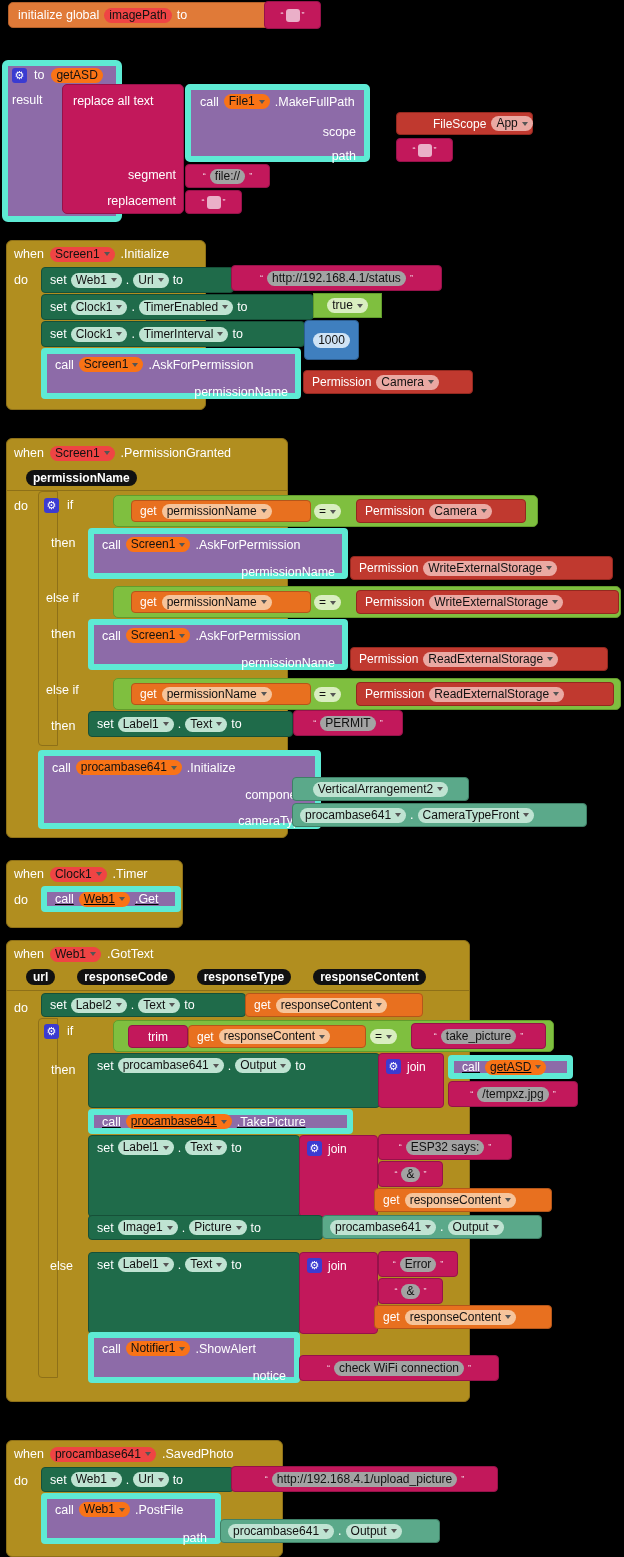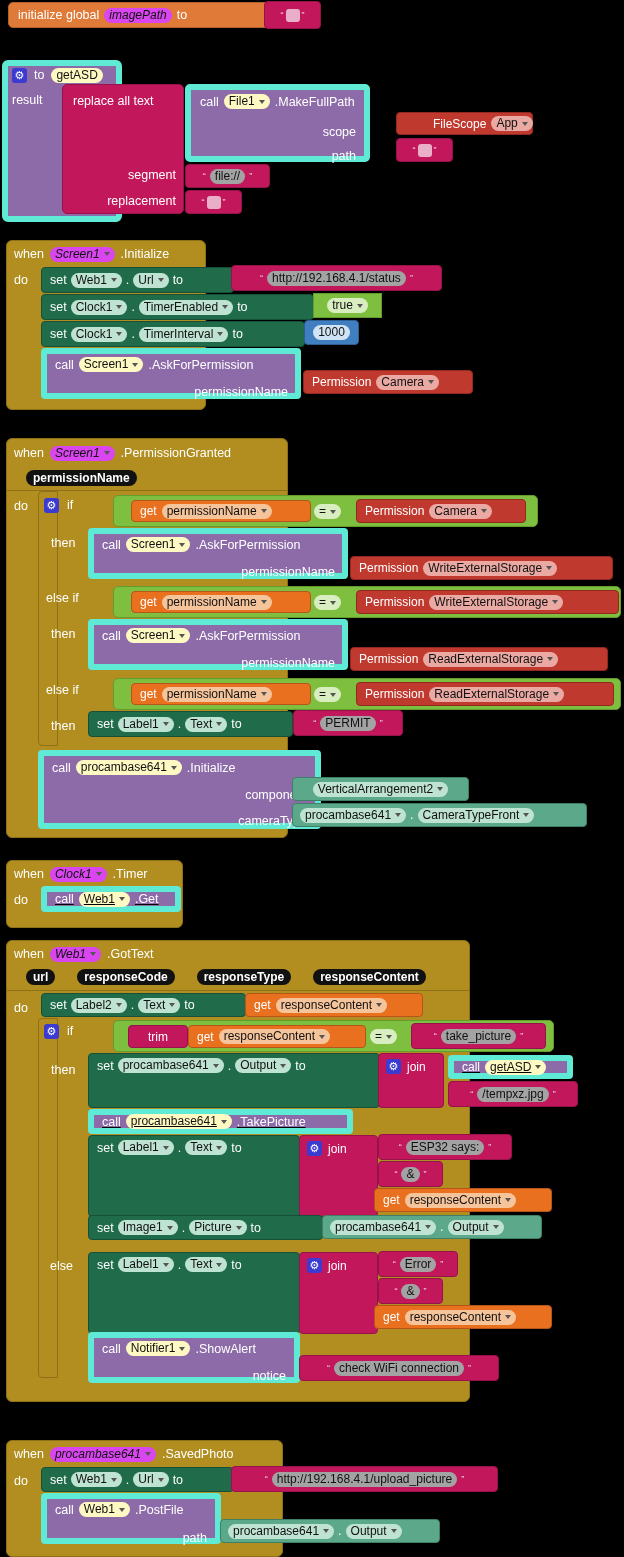--- a/index.html
+++ b/index.html
@@ -31,22 +31,22 @@
     display:inline-flex;align-items:center;gap:3px;
     background:rgba(255,255,255,.72);color:#111;
     border-radius:9px;padding:0 5px;height:15px;line-height:15px;
     font-size:12px;white-space:nowrap;
   }
   .fld.red{background:#eaa9a3;}
   .fld.green{background:#bfe3d2;}
   .fld.pink{background:#a3a3a3;}
   .fld.logic{background:#d9eec0;}
   .fld.orange{background:#f6c49b;}
-  .fld.purple{background:#fef9c3;}
-  .fld.plain{background:#d946ef;font-style:italic;}
+  .fld.purple{background:#f97316;}
+  .fld.plain{background:#ef4444;}
   .caret{
     width:0;height:0;border-left:3px solid transparent;border-right:3px solid transparent;
     border-top:4px solid #555;display:inline-block;margin-left:1px;
   }
   .lbl{color:#fff;font-size:12.5px;white-space:nowrap;}
   .lbl.sm{font-size:12px;}
 
   
   .param{
     background:#111;color:#fff;border-radius:8px;
@@ -228,21 +228,21 @@
         <i class="caret"></i>
       </span>
     <span class="lbl">.</span>
     <span class="fld green">
         <span>TimerInterval</span>
         <i class="caret"></i>
       </span>
     <span class="lbl">to</span>
   </div>
 </div>
-<div class="blk c-math" style="left:304px;top:320px;width:55px;height:25px;border-radius:4px;">
+<div class="blk c-math" style="left:304px;top:320px;width:55px;height:40px;border-radius:4px;">
   <div class="row" style="height:100%;justify-content:center;">
     <span class="fld" style="background:#cfe3f5;">1000</span>
   </div>
 </div>
 
 <div class="blk c-proc" style="left:41px;top:348px;width:260px;height:51px;border-radius:4px;">
   <div class="row" style="position:absolute;left:8px;top:3px;gap:5px;">
     <span class="lbl">call</span>
     <span class="fld purple">
         <span>Screen1</span>

